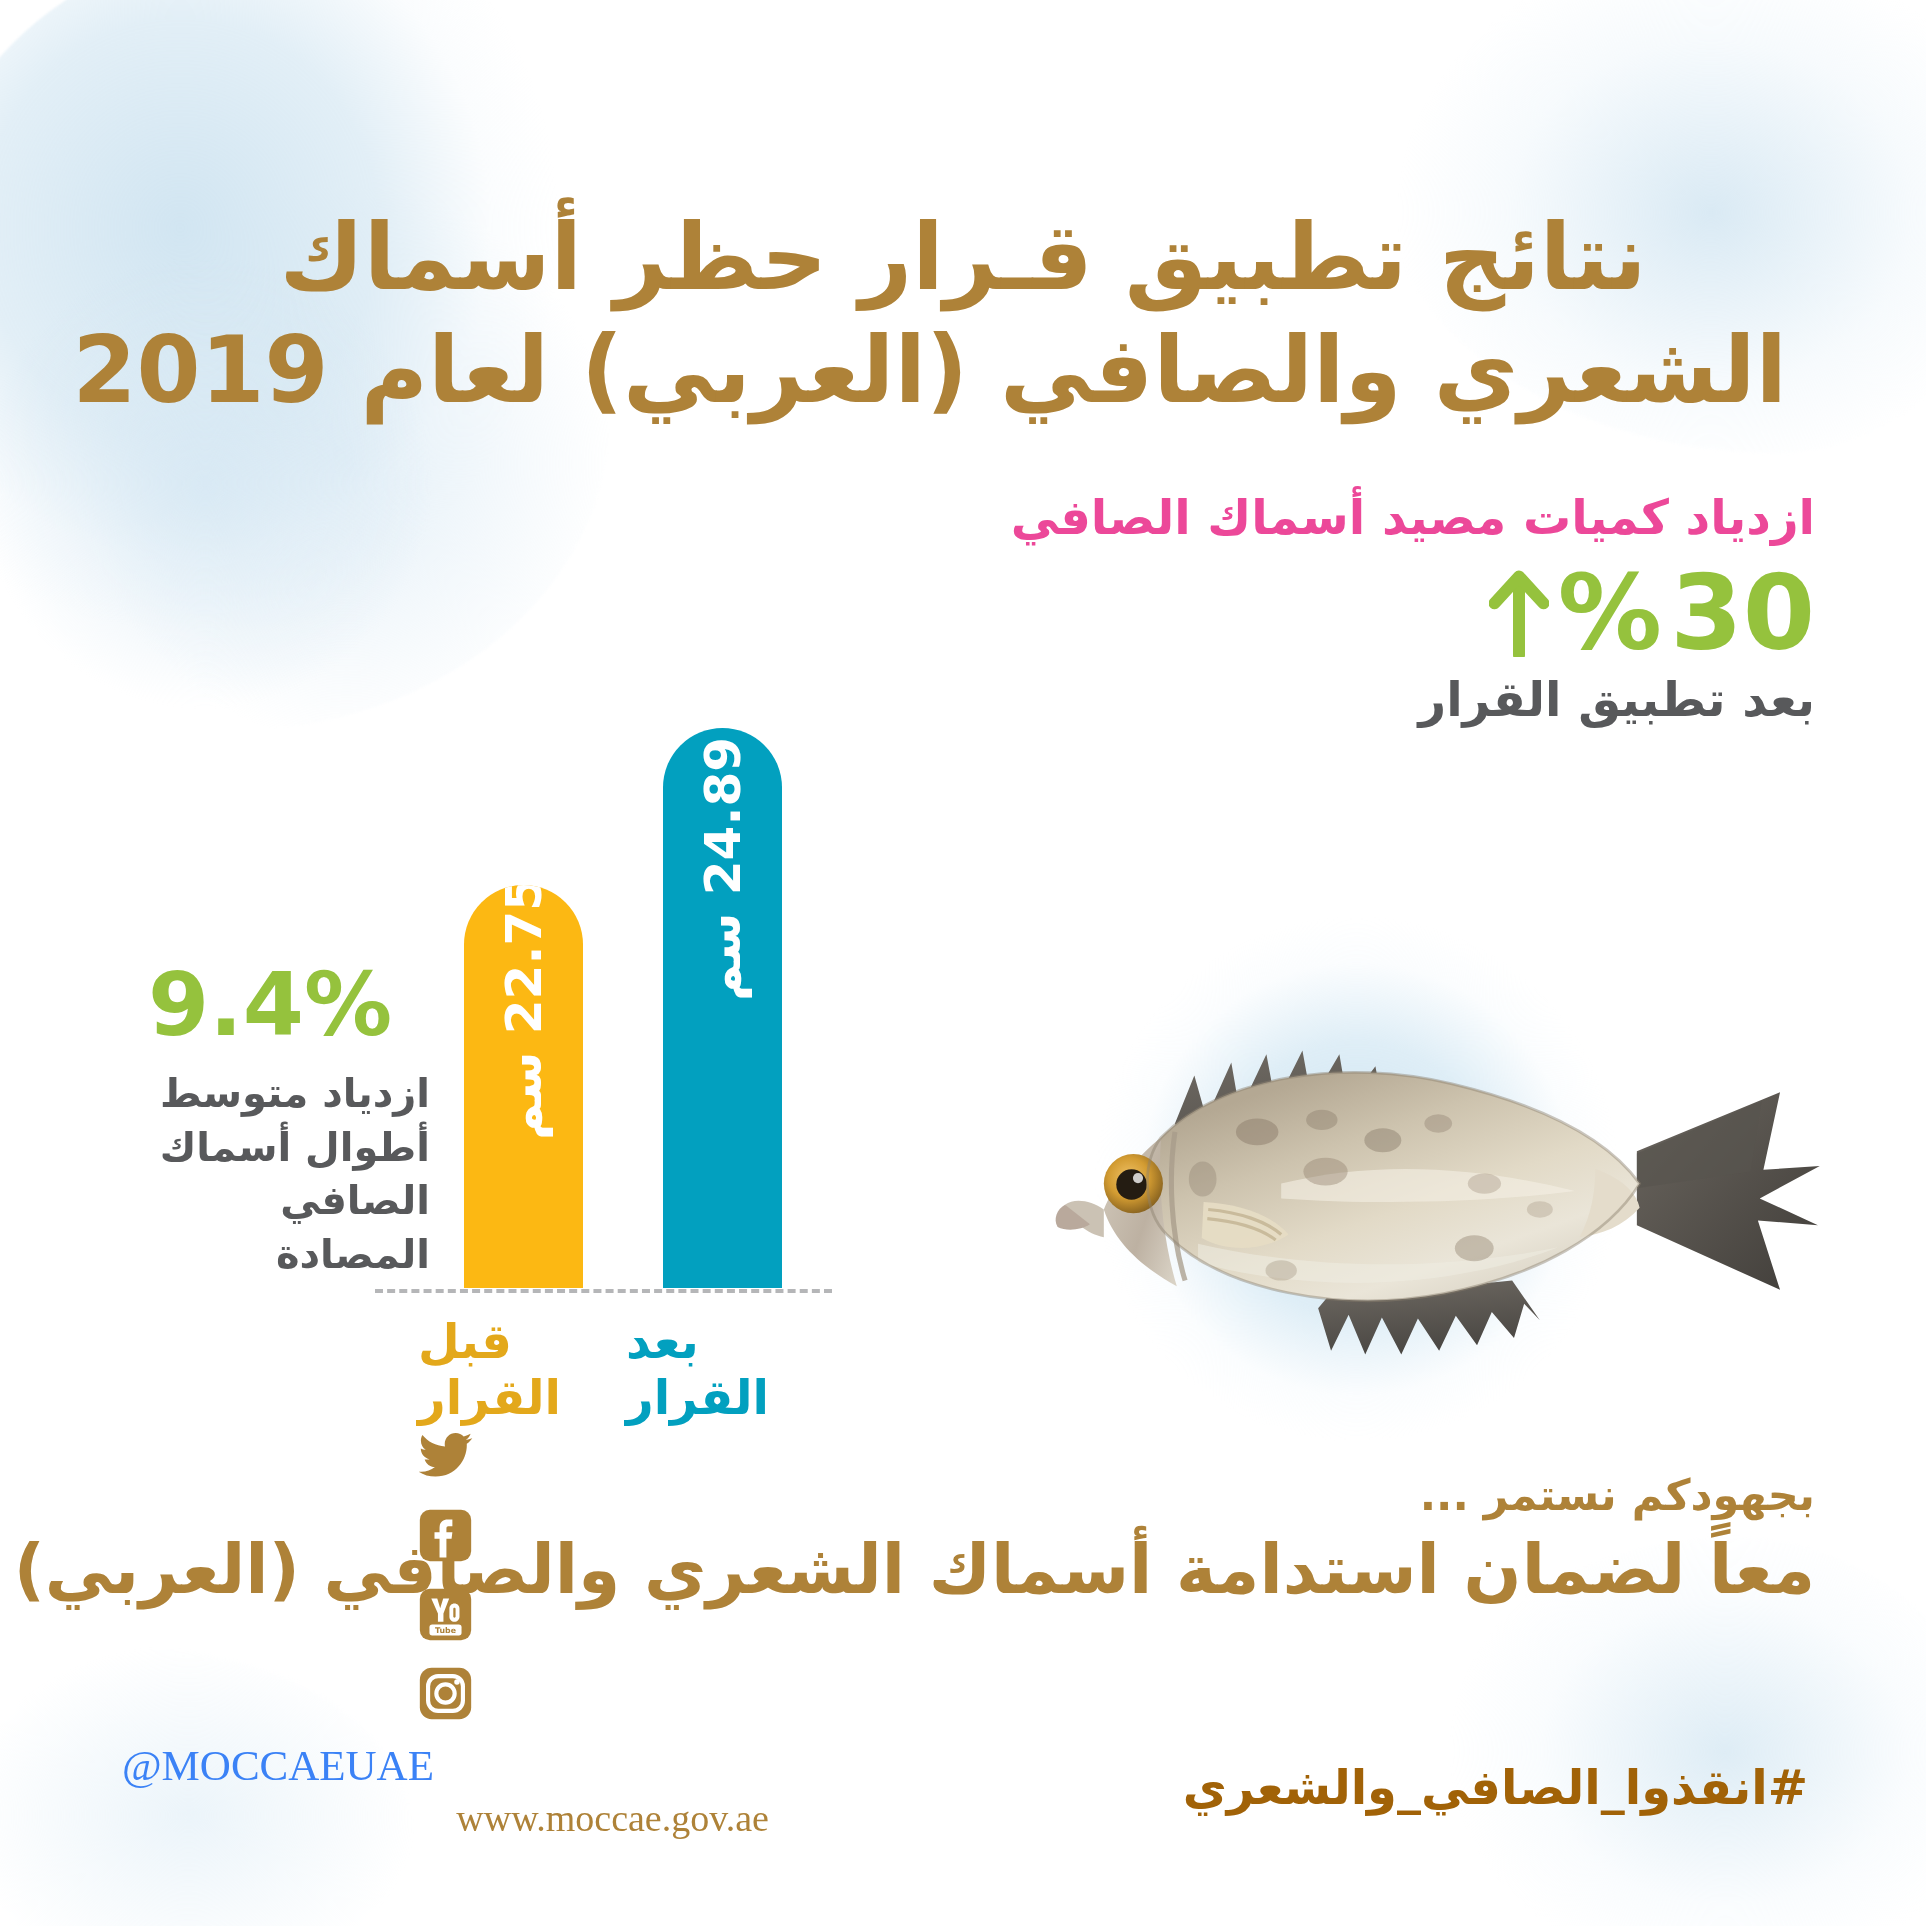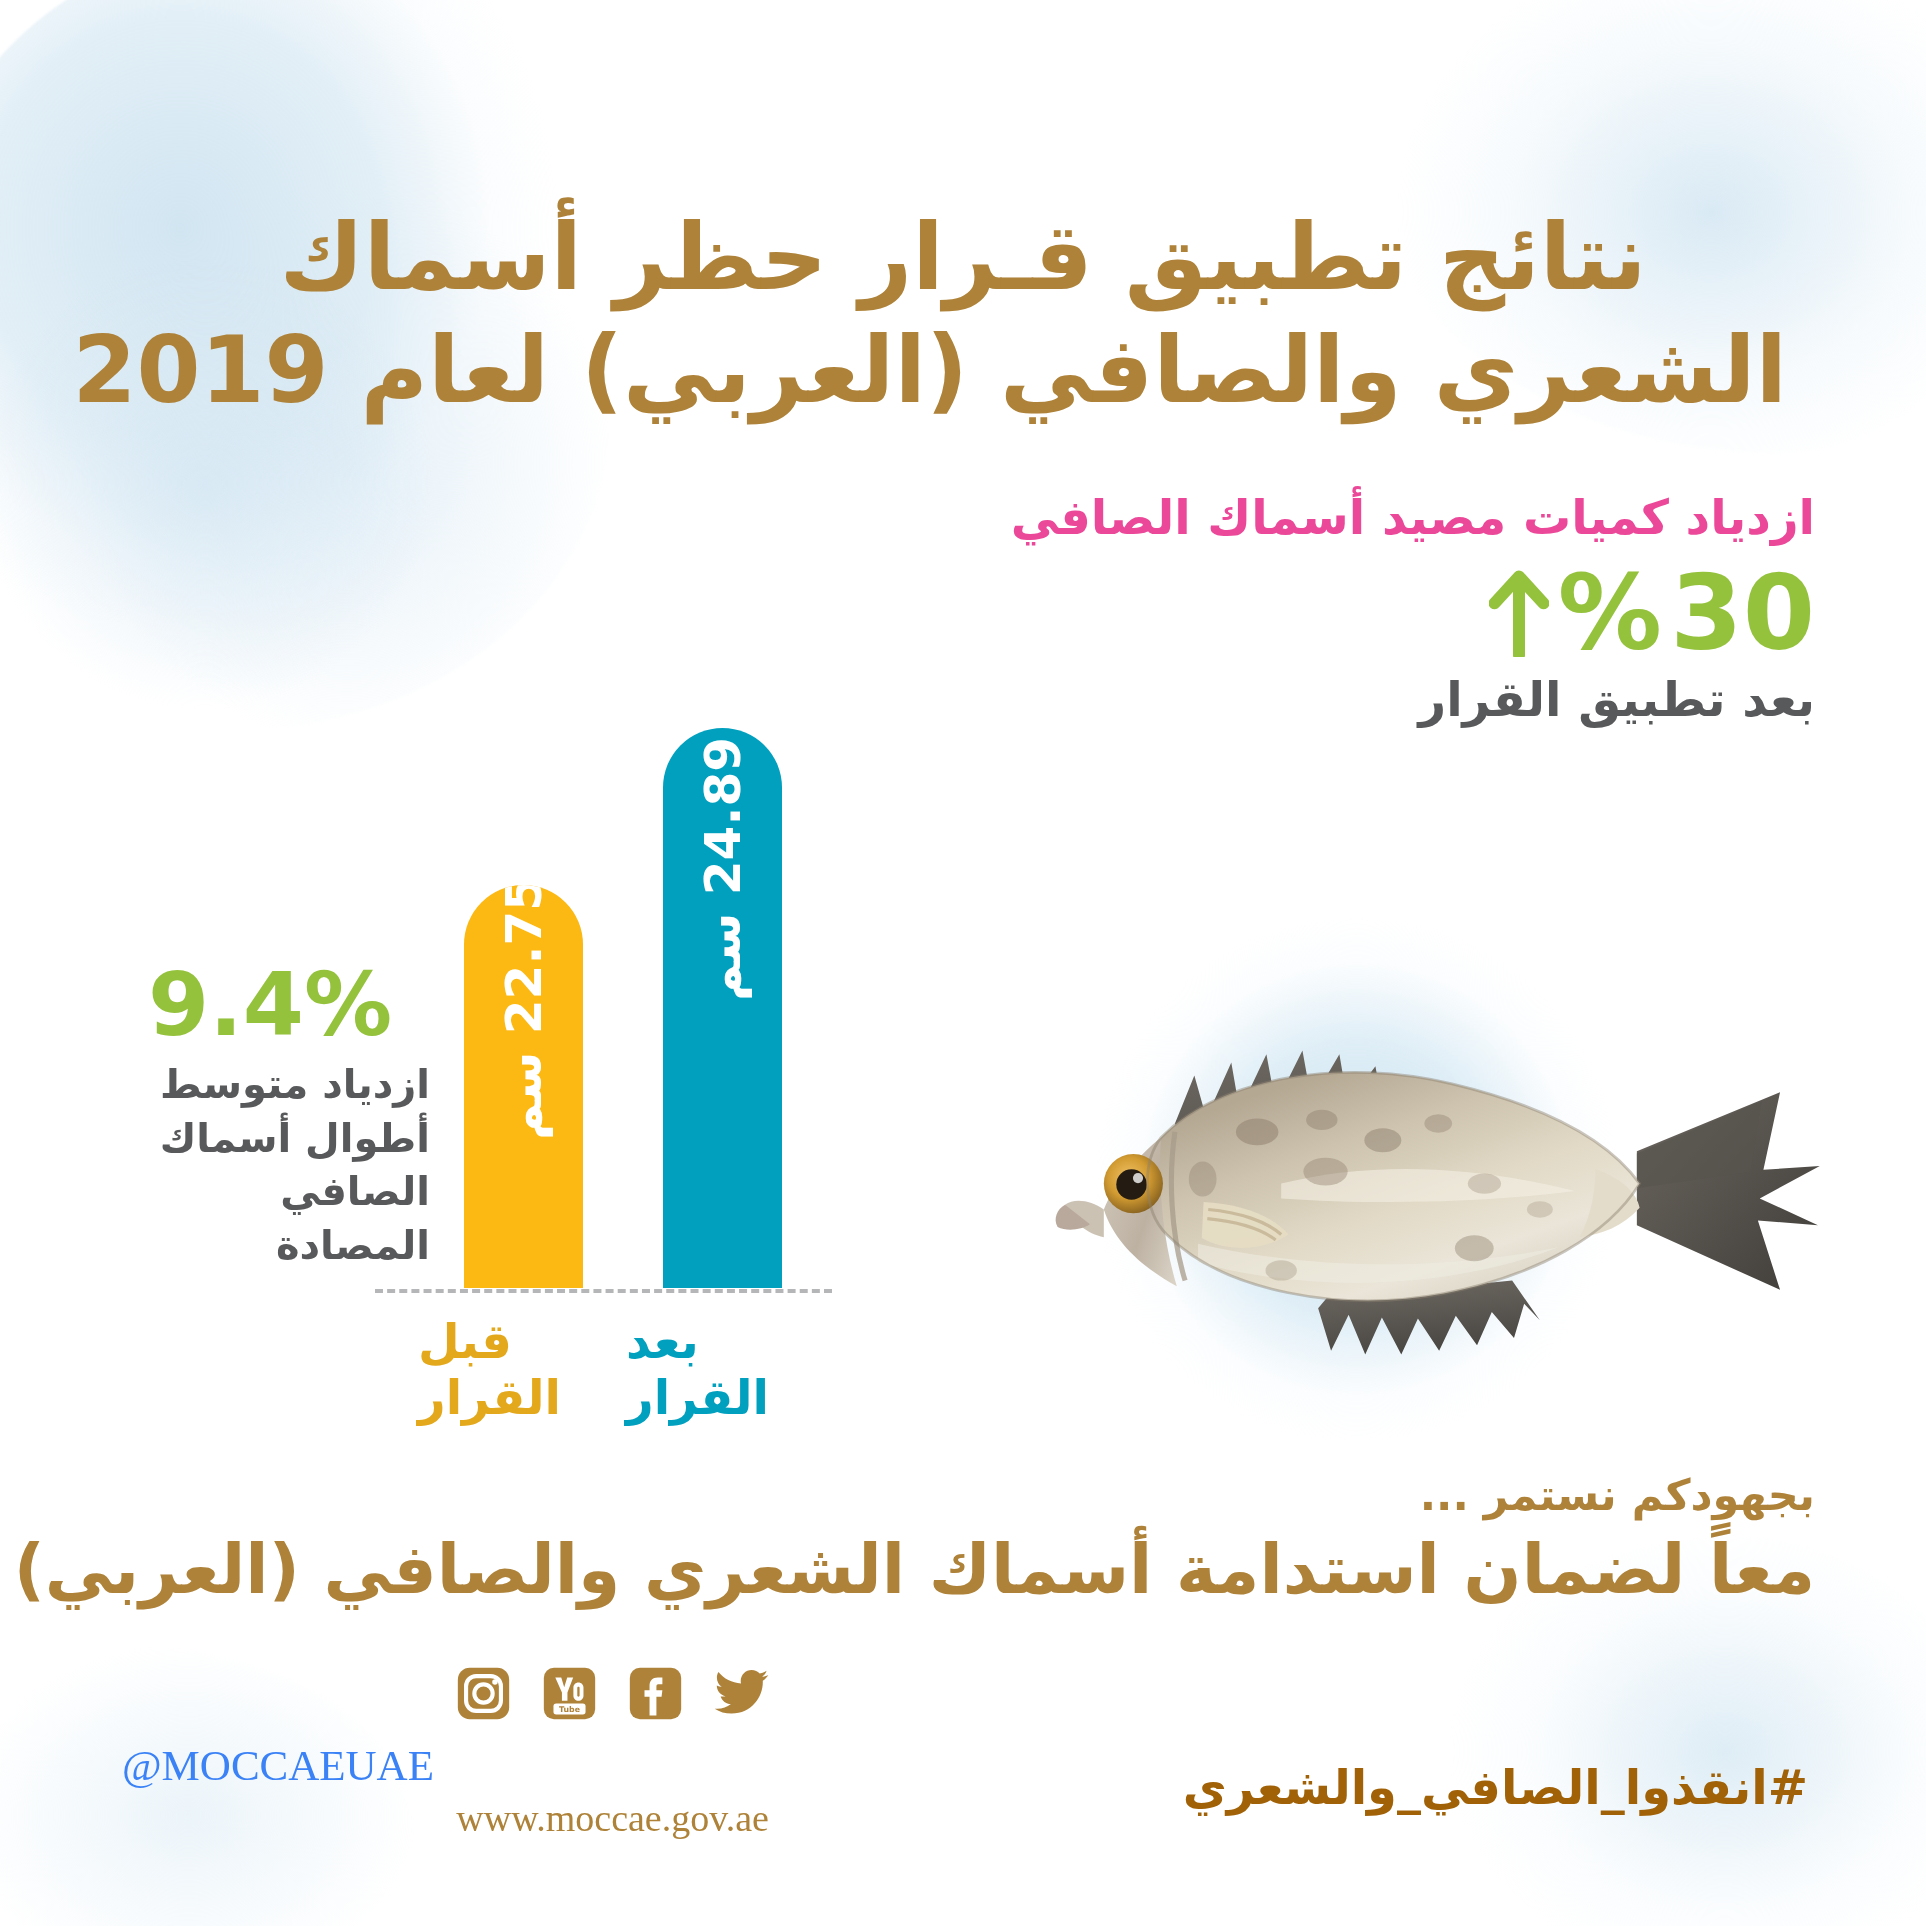--- a/index.html
+++ b/index.html
@@ -139,41 +139,41 @@
   #stat-len{
     position:absolute;left:116px;top:961px;width:314px;
     text-align:right;direction:rtl;
   }
   #stat-len .bignum{
     font-size:88px;font-weight:bold;color:#95C23D;line-height:1.0;
     direction:ltr;text-align:left;
     padding-left:32px;
   }
   #stat-len .desc{
-    margin-top:9px;
+    margin-top:18px;
     font-size:40px;font-weight:bold;color:#58595B;line-height:1.34;
   }
 
   
   #fish{
     position:absolute;left:1022px;top:985px;width:814px;height:388px;
   }
   #fish svg{display:block;width:100%;height:100%;}
 
   
   #closing{
     position:absolute;right:111px;top:1470px;width:1710px;
     text-align:right;direction:rtl;color:#AE8238;font-weight:bold;
   }
   #closing .l1{font-size:43px;line-height:1.2;}
   #closing .l2{font-size:68px;line-height:1.25;margin-top:5px;white-space:nowrap;}
 
   
   #footer{position:absolute;left:122px;bottom:86px;width:647px;}
-  #social{display:flex;flex-direction:row;gap:31px;align-items:center;}
+  #social{display:flex;flex-direction:column;gap:24px;align-items:center;}
   #social .si{width:55px;height:55px;display:block;}
   #social .si svg{display:block;width:55px;height:55px;}
   #handle{
     margin-top:21px;color:#3b82f6;font-size:43px;
     font-family:"Liberation Serif","DejaVu Serif",serif;
     direction:ltr;text-align:left;line-height:1.12;
   }
   #website{
     margin-top:7.4px;color:#AE8238;font-size:38px;
     font-family:"Liberation Serif","DejaVu Serif",serif;

